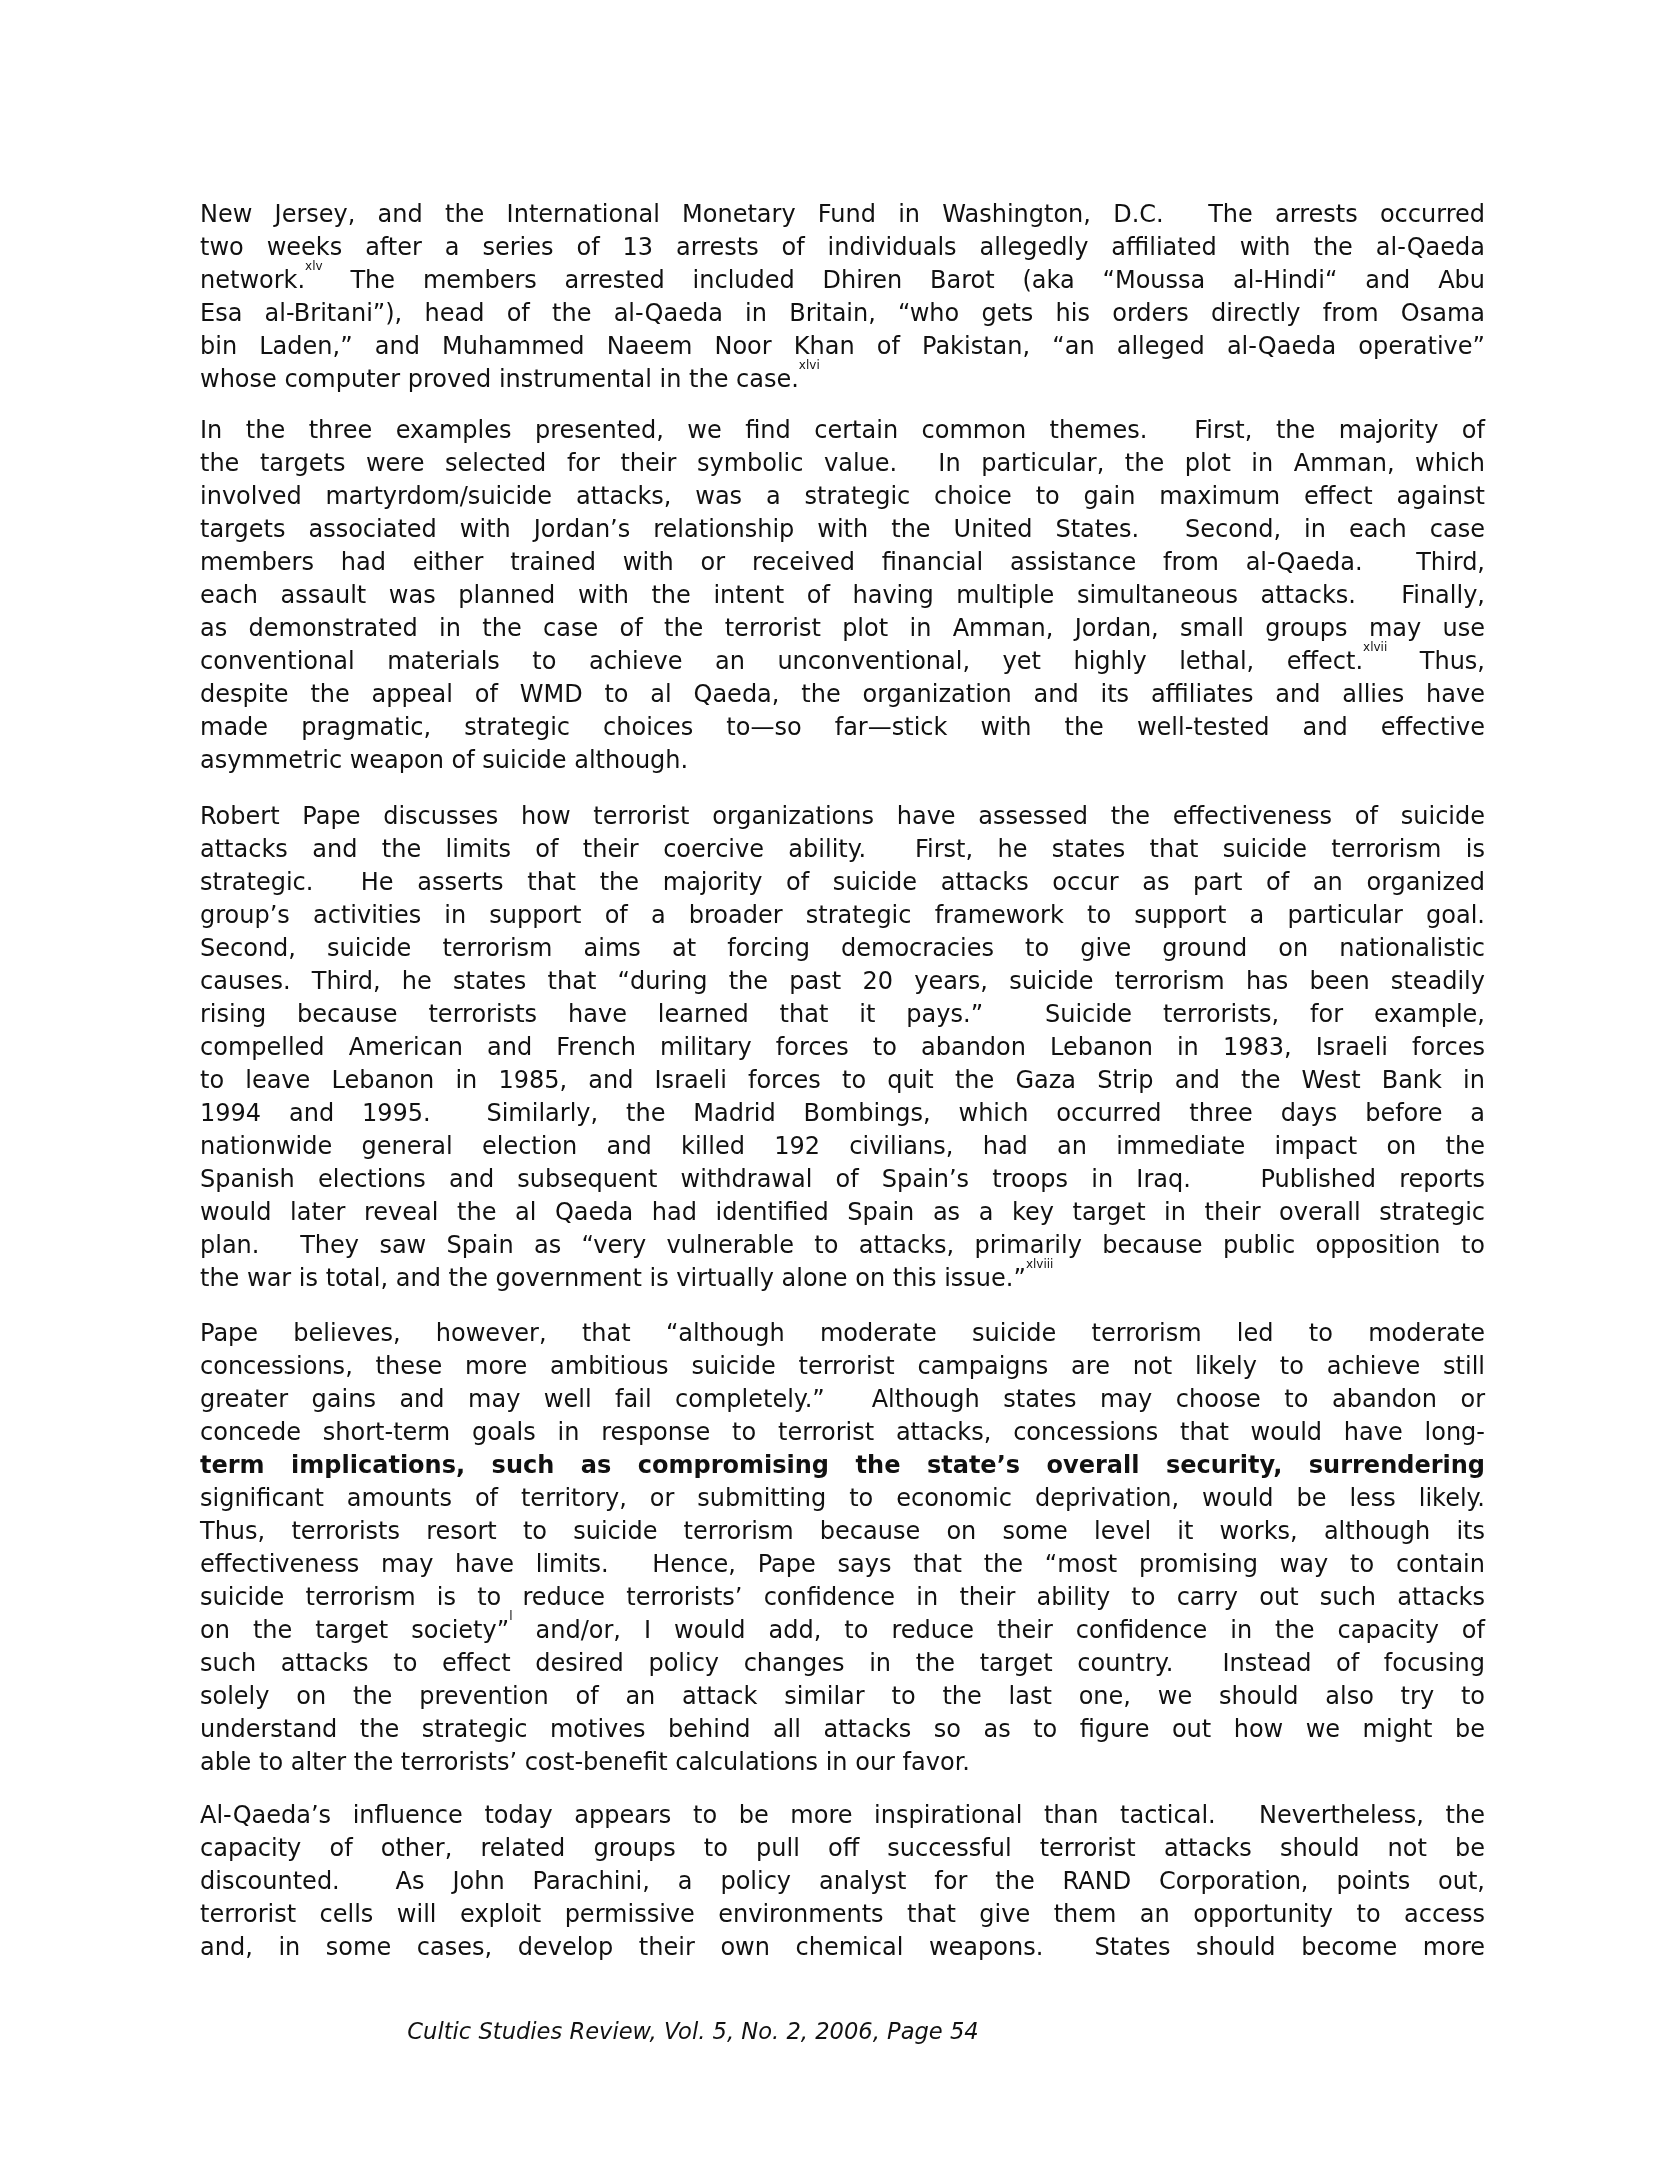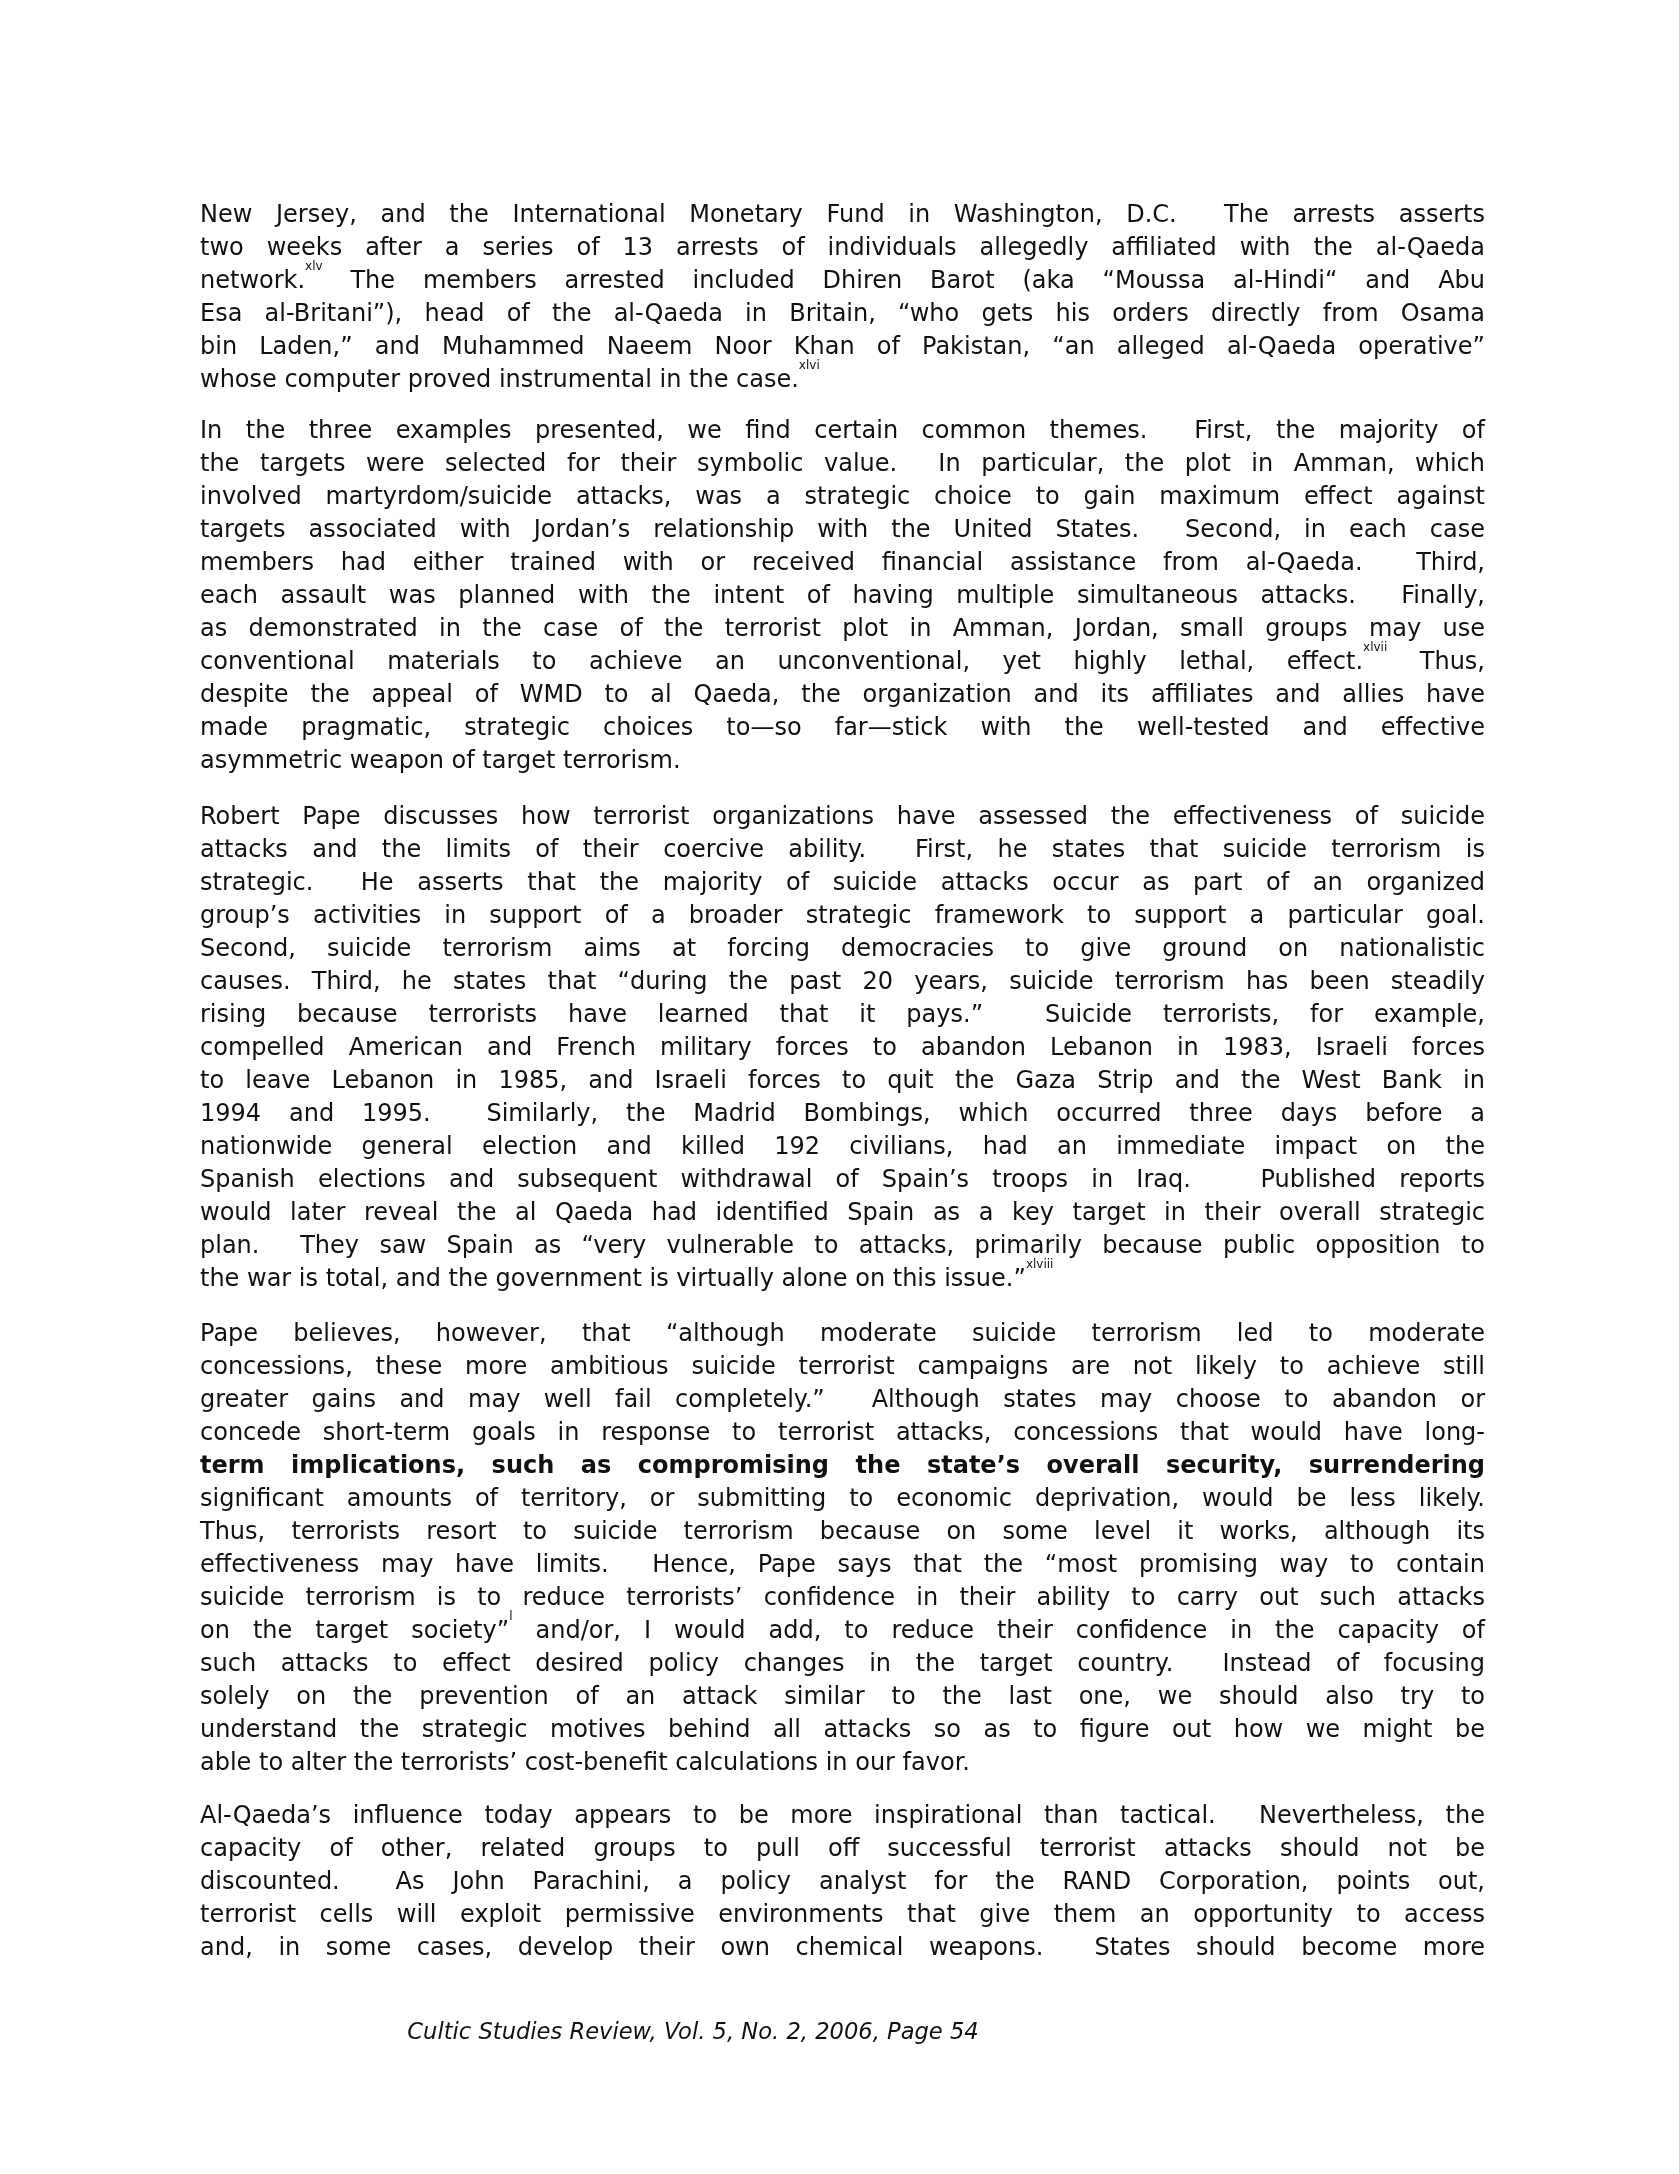--- a/index.html
+++ b/index.html
@@ -12,39 +12,39 @@
   .sup { font-size:12px; vertical-align:top; position:relative; top:-3.8px; line-height:13px; }
   .footer { position:absolute; left:0; width:1386px; top:2017px; text-align:center;
             font-size:22.6px; font-style:italic; line-height:28px; color:#111111; }
 </style>
 </head>
 <body>
 
 <div class="page">
   <div id="body-text">
       <div class="para" style="top: 198px;">
-        <div class="line"><span style="white-space: pre;">New Jersey, and the International Monetary Fund in Washington, D.C.  The arrests asserts</span></div>
+        <div class="line"><span style="white-space: pre;">New Jersey, and the International Monetary Fund in Washington, D.C.  The arrests occurred</span></div>
         <div class="line"><span style="white-space: pre;">two weeks after a series of 13 arrests of individuals allegedly affiliated with the al-Qaeda</span></div>
         <div class="line"><span style="white-space: pre;">network.</span><span class="sup">xlv</span><span>  The members arrested included Dhiren Barot (aka “Moussa al-Hindi“ and Abu</span></div>
         <div class="line"><span style="white-space: pre;">Esa al-Britani”), head of the al-Qaeda in Britain, “who gets his orders directly from Osama</span></div>
         <div class="line"><span style="white-space: pre;">bin Laden,” and Muhammed Naeem Noor Khan of Pakistan, “an alleged al-Qaeda operative”</span></div>
         <div class="line last"><span style="white-space: pre;">whose computer proved instrumental in the case.</span><span class="sup">xlvi</span></div>
       </div>
       <div class="para" style="top: 414px;">
         <div class="line"><span style="white-space: pre;">In the three examples presented, we find certain common themes.  First, the majority of</span></div>
         <div class="line"><span style="white-space: pre;">the targets were selected for their symbolic value.  In particular, the plot in Amman, which</span></div>
         <div class="line"><span style="white-space: pre;">involved martyrdom/suicide attacks, was a strategic choice to gain maximum effect against</span></div>
         <div class="line"><span style="white-space: pre;">targets associated with Jordan’s relationship with the United States.  Second, in each case</span></div>
         <div class="line"><span style="white-space: pre;">members had either trained with or received financial assistance from al-Qaeda.  Third,</span></div>
         <div class="line"><span style="white-space: pre;">each assault was planned with the intent of having multiple simultaneous attacks.  Finally,</span></div>
         <div class="line"><span style="white-space: pre;">as demonstrated in the case of the terrorist plot in Amman, Jordan, small groups may use</span></div>
         <div class="line"><span style="white-space: pre;">conventional materials to achieve an unconventional, yet highly lethal, effect.</span><span class="sup">xlvii</span><span>  Thus,</span></div>
         <div class="line"><span style="white-space: pre;">despite the appeal of WMD to al Qaeda, the organization and its affiliates and allies have</span></div>
         <div class="line"><span style="white-space: pre;">made pragmatic, strategic choices to—so far—stick with the well-tested and effective</span></div>
-        <div class="line last"><span style="white-space: pre;">asymmetric weapon of target terrorism.</span></div>
+        <div class="line last"><span style="white-space: pre;">asymmetric weapon of suicide although.</span></div>
       </div>
       <div class="para" style="top: 800px;">
         <div class="line"><span style="white-space: pre;">Robert Pape discusses how terrorist organizations have assessed the effectiveness of suicide</span></div>
         <div class="line"><span style="white-space: pre;">attacks and the limits of their coercive ability.  First, he states that suicide terrorism is</span></div>
         <div class="line"><span style="white-space: pre;">strategic.  He asserts that the majority of suicide attacks occur as part of an organized</span></div>
         <div class="line"><span style="white-space: pre;">group’s activities in support of a broader strategic framework to support a particular goal.</span></div>
         <div class="line"><span style="white-space: pre;">Second, suicide terrorism aims at forcing democracies to give ground on nationalistic</span></div>
         <div class="line"><span style="white-space: pre;">causes. Third, he states that “during the past 20 years, suicide terrorism has been steadily</span></div>
         <div class="line"><span style="white-space: pre;">rising because terrorists have learned that it pays.”  Suicide terrorists, for example,</span></div>
         <div class="line"><span style="white-space: pre;">compelled American and French military forces to abandon Lebanon in 1983, Israeli forces</span></div>

